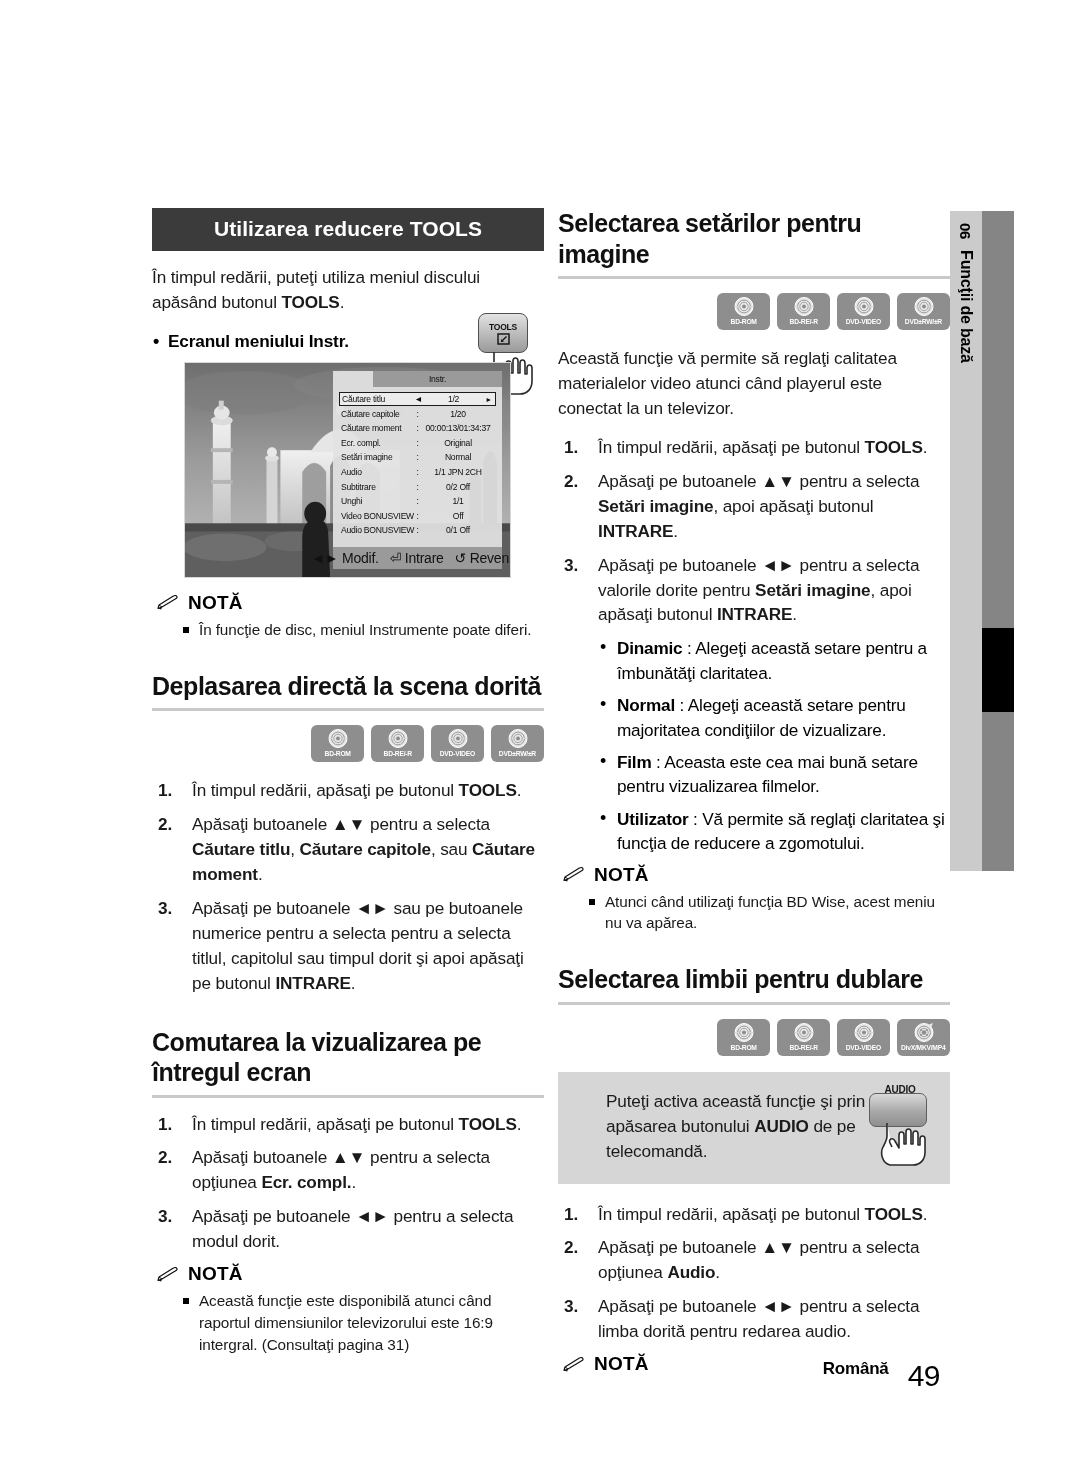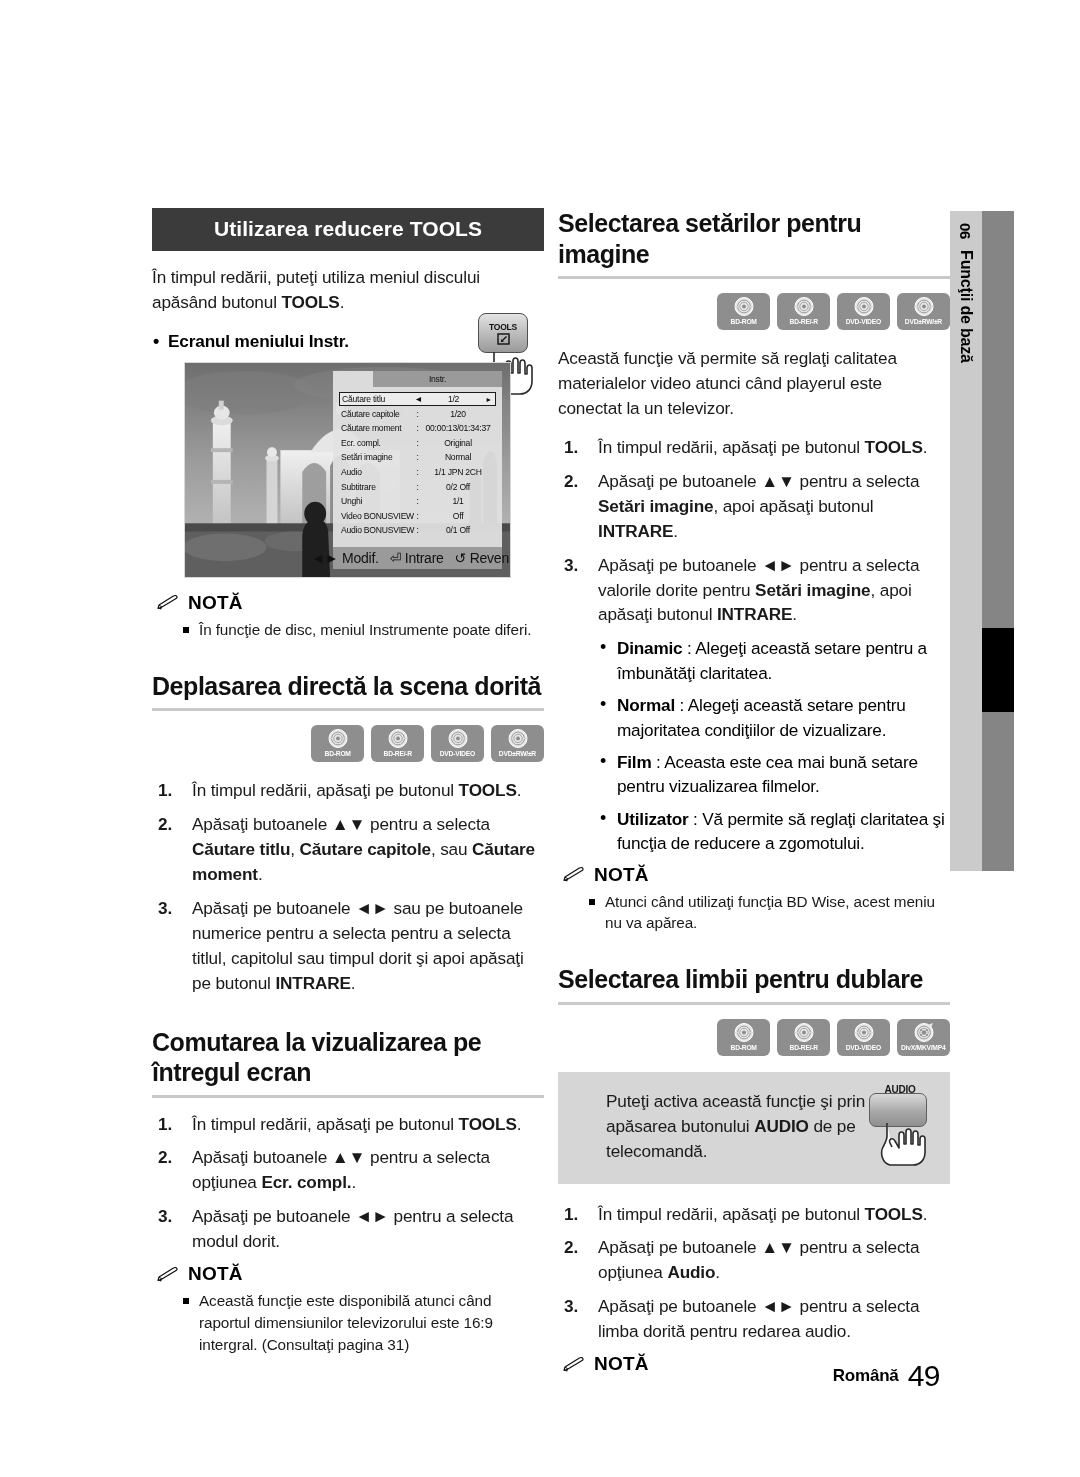--- a/index.html
+++ b/index.html
@@ -371,22 +371,22 @@
     font-size: 14px;
     white-space: nowrap;
   }
 
   
   .footer {
     position: absolute;
     right: 140px;
     bottom: 84px;
     display: flex;
-    align-items: center;
-    gap: 9px;
+    align-items: flex-start;
+    gap: 19px;
   }
   .footer-lang { font-size: 17px; font-weight: bold; letter-spacing: -0.2px;}
   .footer-page { font-size: 30px; font-weight: normal; letter-spacing: -0.5px;}
   .sp14 { height: 14px; }
   .sp22 { height: 22px; }
   .sp26 { height: 26px; }
 </style>
 </head>
 <body>
 

